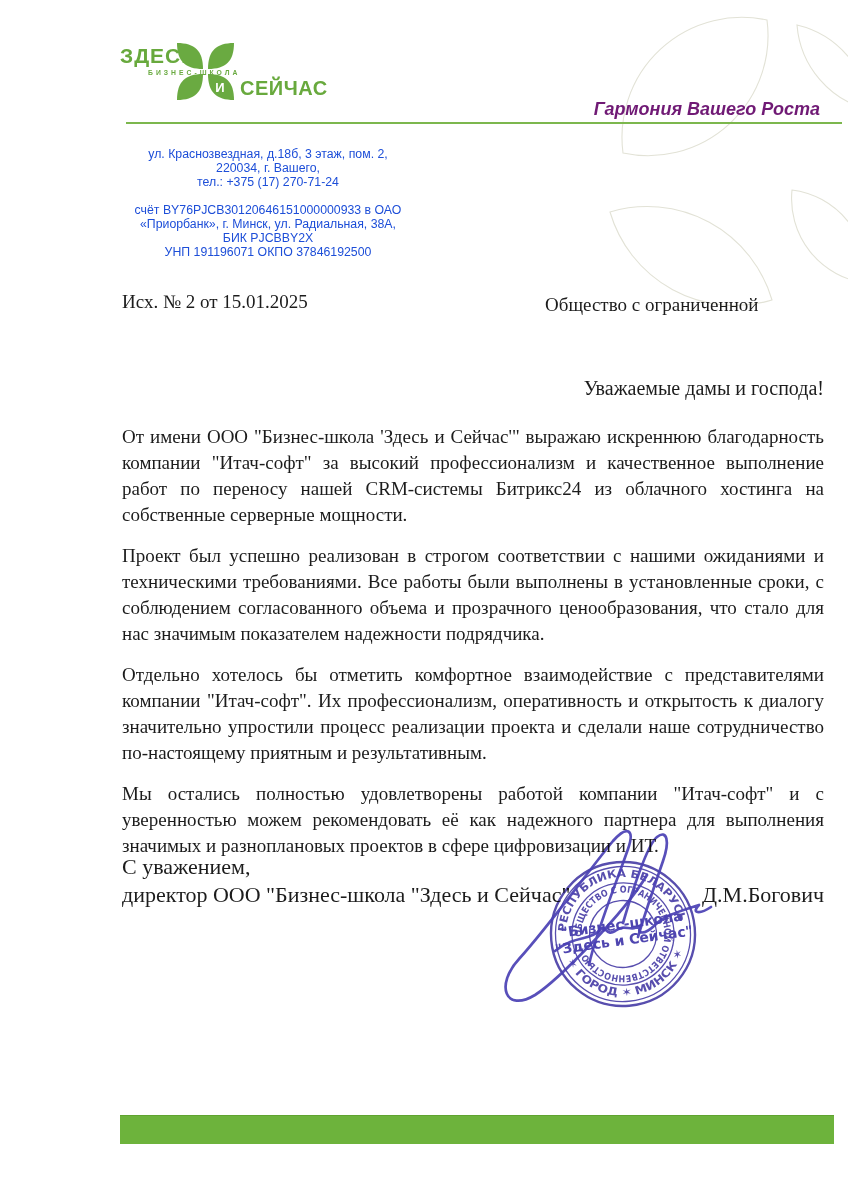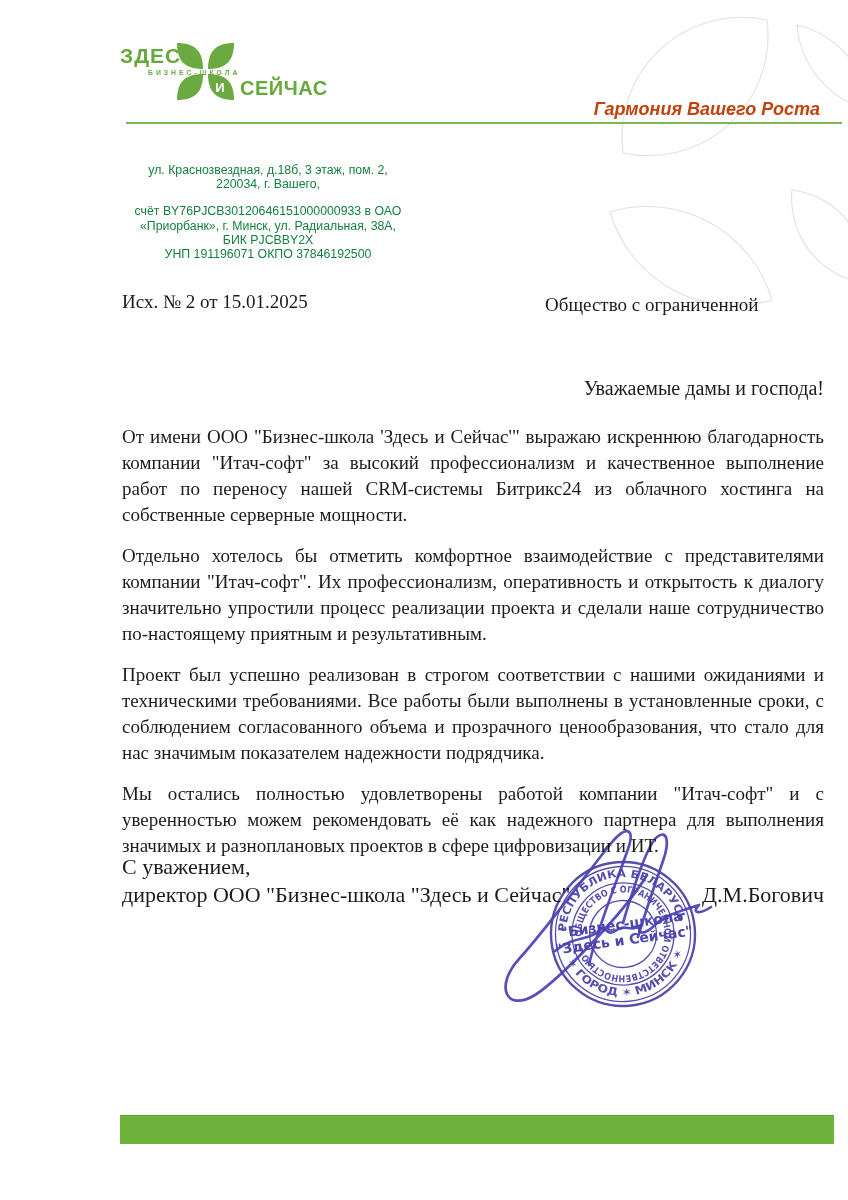--- a/index.html
+++ b/index.html
@@ -14,28 +14,28 @@
   .logo{position:absolute;left:118px;top:38px;width:215px;height:64px;z-index:1;}
   .logo .leaf{fill:#6aaa41;}
   .logo-top{fill:#68a93d;font-family:"Liberation Sans",sans-serif;font-weight:bold;font-size:21px;letter-spacing:1px;}
   .logo-school{fill:#6aaa41;font-family:"Liberation Sans",sans-serif;font-weight:bold;font-size:6.8px;letter-spacing:3px;}
   .logo-i{fill:#ffffff;font-family:"Liberation Sans",sans-serif;font-weight:bold;font-size:13px;text-anchor:middle;}
   .logo-bottom{fill:#68a93d;font-family:"Liberation Sans",sans-serif;font-weight:bold;font-size:20px;letter-spacing:0.5px;}
   
   .tagline{
     position:absolute;right:28px;top:99px;z-index:1;
     font-family:"Liberation Sans",sans-serif;font-style:italic;font-weight:bold;
-    font-size:18px;color:#c2410c;white-space:nowrap;
+    font-size:18px;color:#701a75;white-space:nowrap;
   }
   .rule{position:absolute;left:126px;top:122px;width:716px;height:2px;background:#7cb74d;z-index:1;}
   
   .contact-block{
-    position:absolute;left:118px;top:163px;width:300px;z-index:1;
+    position:absolute;left:118px;top:147px;width:300px;z-index:1;
     font-family:"Liberation Sans",sans-serif;font-size:12.3px;line-height:14.2px;
-    text-align:center;color:#15803d;
+    text-align:center;color:#1d4ed8;
   }
   .bank-block{margin-top:13px;}
   
   .outgoing{position:absolute;left:122px;top:291px;font-size:19px;z-index:1;}
   .recipient{position:absolute;left:545px;top:291px;font-size:19px;line-height:28px;z-index:1;}
   
   .salutation{position:absolute;left:122px;top:377px;width:702px;text-align:right;font-size:20px;z-index:1;}
   .bodytext{position:absolute;left:122px;top:424px;width:702px;font-size:19px;line-height:26px;text-align:justify;z-index:1;}
   .bodytext p{margin:0 0 15px 0;}
   .bodytext p:last-child{margin-bottom:8px;}
@@ -79,39 +79,40 @@
     <text x="122" y="57" class="logo-bottom">СЕЙЧАС</text>
   </svg>
 
   <div class="tagline">Гармония Вашего Роста</div>
   <div class="rule"></div>
 
   <div class="contact-block">
     <div>
       <div>ул. Краснозвездная, д.18б, 3 этаж, пом. 2,</div>
       <div>220034, г. Вашего,</div>
+      <div>тел.: +375 (17) 270-71-24</div>
     </div>
     <div class="bank-block">
       <div>счёт BY76PJCB30120646151000000933 в ОАО</div>
       <div>«Приорбанк», г. Минск, ул. Радиальная, 38А,</div>
       <div>БИК PJCBBY2X</div>
       <div>УНП 191196071 ОКПО 37846192500</div>
     </div>
   </div>
 
   <div class="outgoing">Исх. № 2 от 15.01.2025</div>
   <div class="recipient">
     <div>Общество с ограниченной</div>
   </div>
 
   <div class="salutation">Уважаемые дамы и господа!</div>
   <div class="bodytext">
     <p>От имени ООО "Бизнес-школа 'Здесь и Сейчас'" выражаю искреннюю благодарность компании "Итач-софт" за высокий профессионализм и качественное выполнение работ по переносу нашей CRM-системы Битрикс24 из облачного хостинга на собственные серверные мощности.</p>
+    <p>Проект был успешно реализован в строгом соответствии с нашими ожиданиями и техническими требованиями. Все работы были выполнены в установленные сроки, с соблюдением согласованного объема и прозрачного ценообразования, что стало для нас значимым показателем надежности подрядчика.</p>
     <p>Отдельно хотелось бы отметить комфортное взаимодействие с представителями компании "Итач-софт". Их профессионализм, оперативность и открытость к диалогу значительно упростили процесс реализации проекта и сделали наше сотрудничество по-настоящему приятным и результативным.</p>
-    <p>Проект был успешно реализован в строгом соответствии с нашими ожиданиями и техническими требованиями. Все работы были выполнены в установленные сроки, с соблюдением согласованного объема и прозрачного ценообразования, что стало для нас значимым показателем надежности подрядчика.</p>
     <p>Мы остались полностью удовлетворены работой компании "Итач-софт" и с уверенностью можем рекомендовать её как надежного партнера для выполнения значимых и разноплановых проектов в сфере цифровизации и ИТ.</p>
   </div>
 
   <div class="closing">
     <div>С уважением,</div>
     <div class="closing-row">
       <span>директор ООО "Бизнес-школа "Здесь и Сейчас"</span>
       <span>Д.М.Богович</span>
     </div>
   </div>

